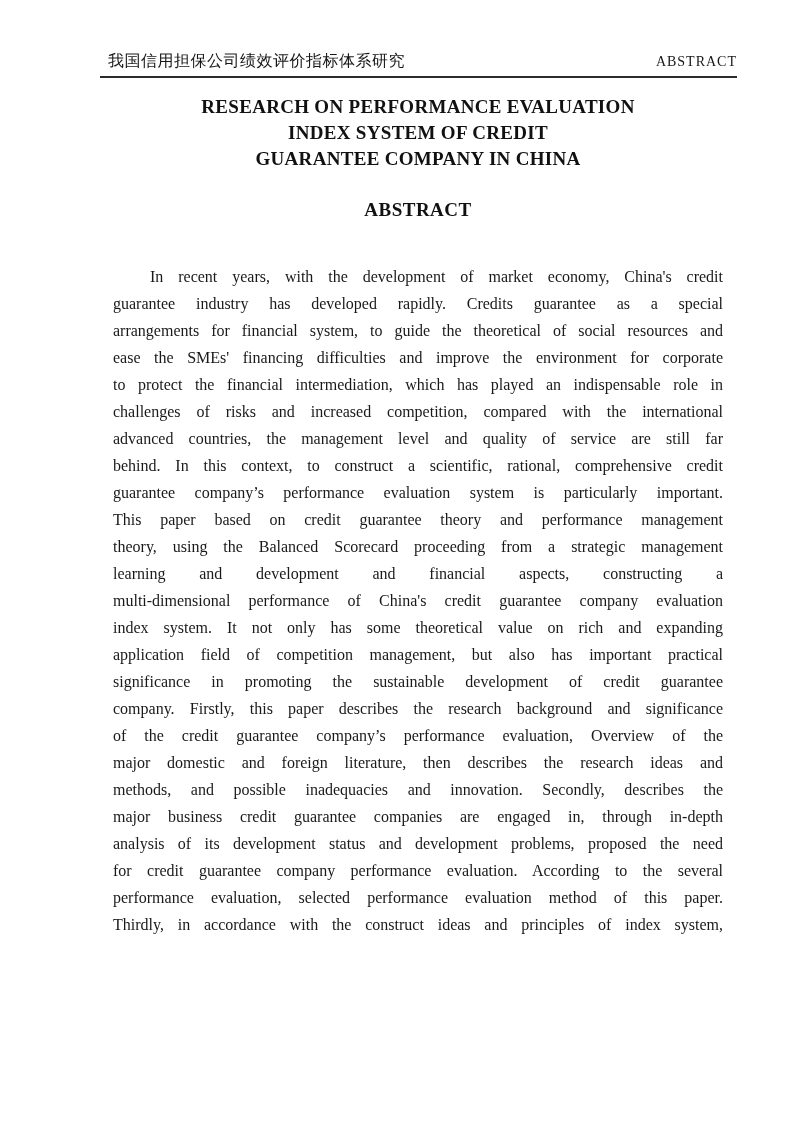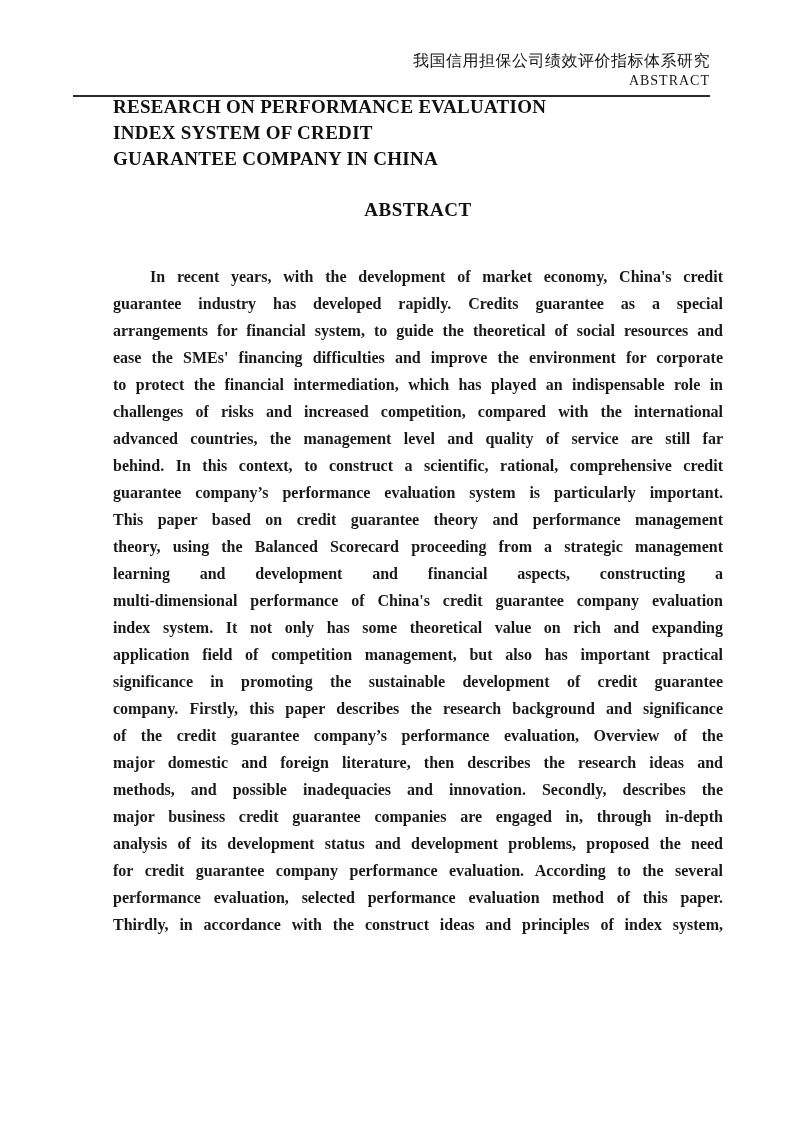--- a/index.html
+++ b/index.html
@@ -12,49 +12,49 @@
     width: 800px;
     height: 1132px;
     background: #ffffff;
     overflow: hidden;
     font-family: "Liberation Serif", serif;
     color: #161616;
   }
   
   .running-header {
     position: absolute;
-    left: 73px;
+    left: 100px;
     top: 50px;
     width: 637px;
     display: flex;
     justify-content: space-between;
     align-items: flex-end;
     padding-bottom: 5px;
     border-bottom: 2px solid #2b2b2b;
-    flex-direction: column;
   }
   .running-header .cn {
     font-size: 16px;
     line-height: 21px;
     padding-left: 8px;
     letter-spacing: 0.5px;
     white-space: nowrap;
   }
   .running-header .label {
     font-size: 14px;
     line-height: 19px;
     letter-spacing: 1px;
     white-space: nowrap;
   }
   
   .title-block {
     position: absolute;
     left: 113px;
     top: 94px;
     width: 610px;
+    text-align: center;
     font-weight: bold;
     font-size: 19px;
     line-height: 26px;
     letter-spacing: 0.3px;
     color: #111111;
   }
   
   .abstract-heading {
     position: absolute;
     left: 113px;
@@ -69,21 +69,20 @@
   }
   
   .body-block {
     position: absolute;
     left: 113px;
     top: 263px;
     width: 610px;
     font-size: 16px;
     line-height: 27px;
     color: #191919;
-    font-weight: bold;
   }
   .body-block .line {
     text-align: justify;
     text-align-last: justify;
     -moz-text-align-last: justify;
     text-justify: inter-word;
     white-space: normal;
     height: 27px;
     overflow: visible;
   }

